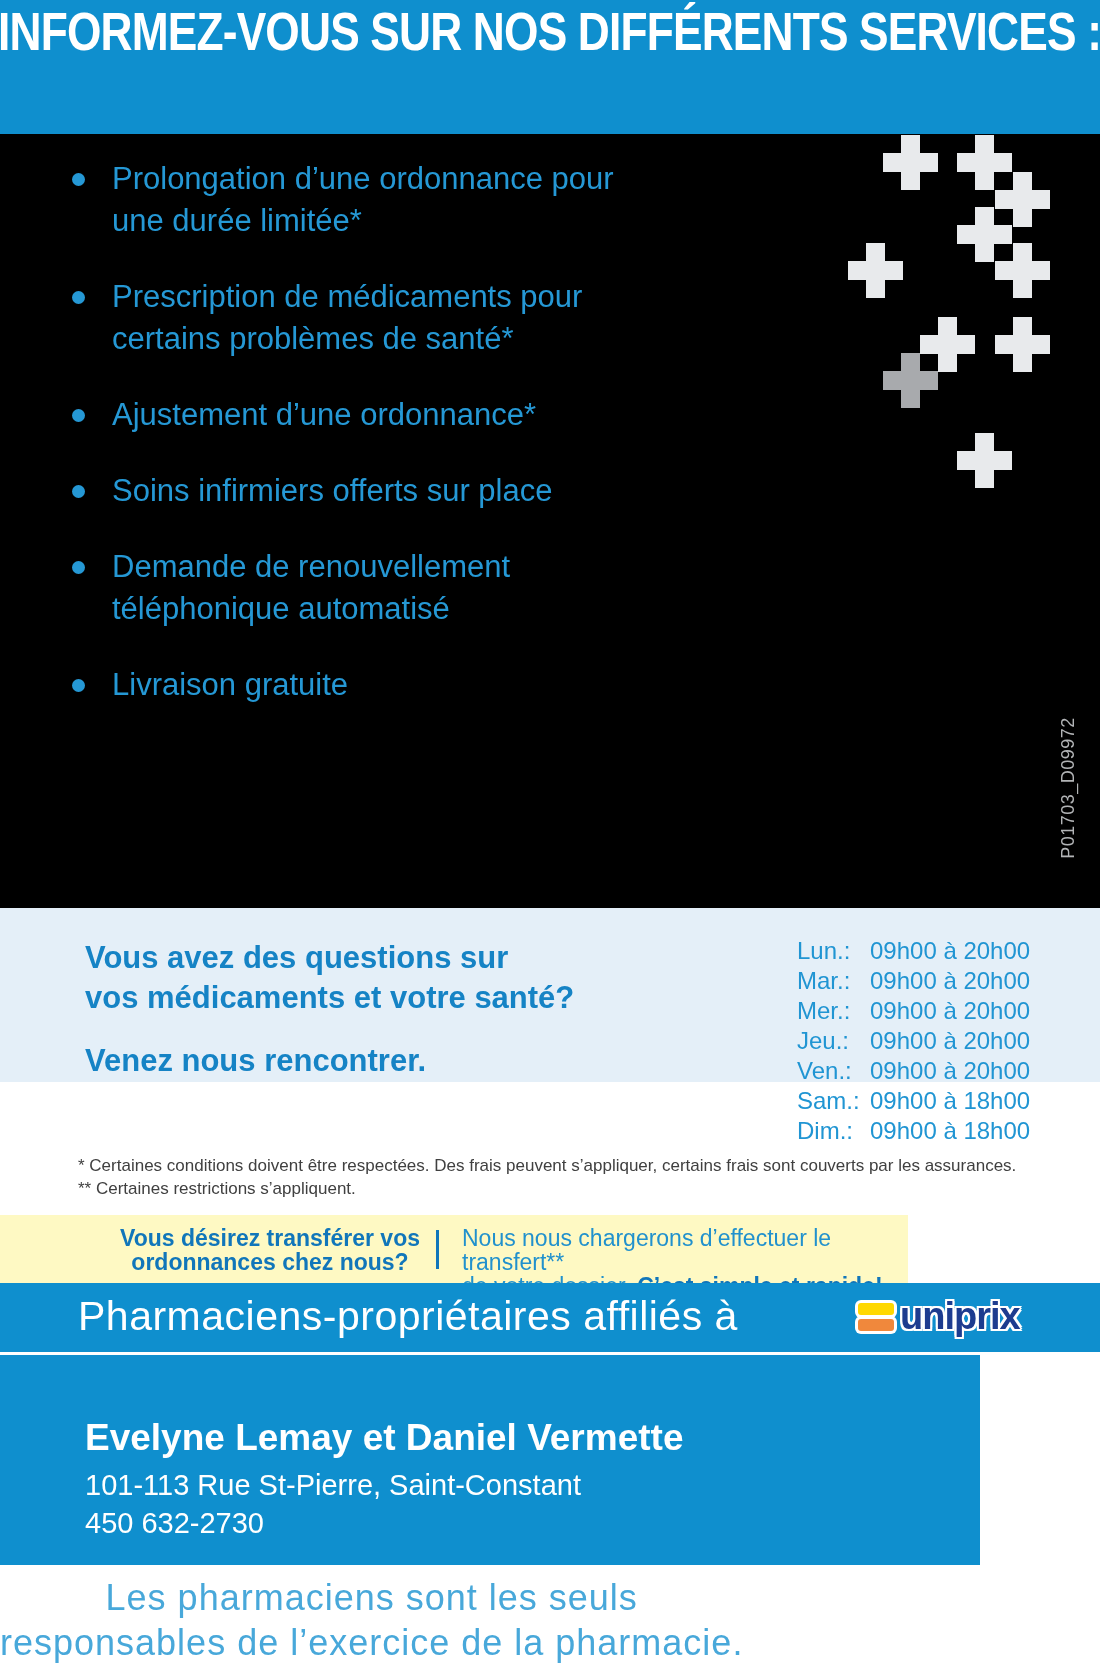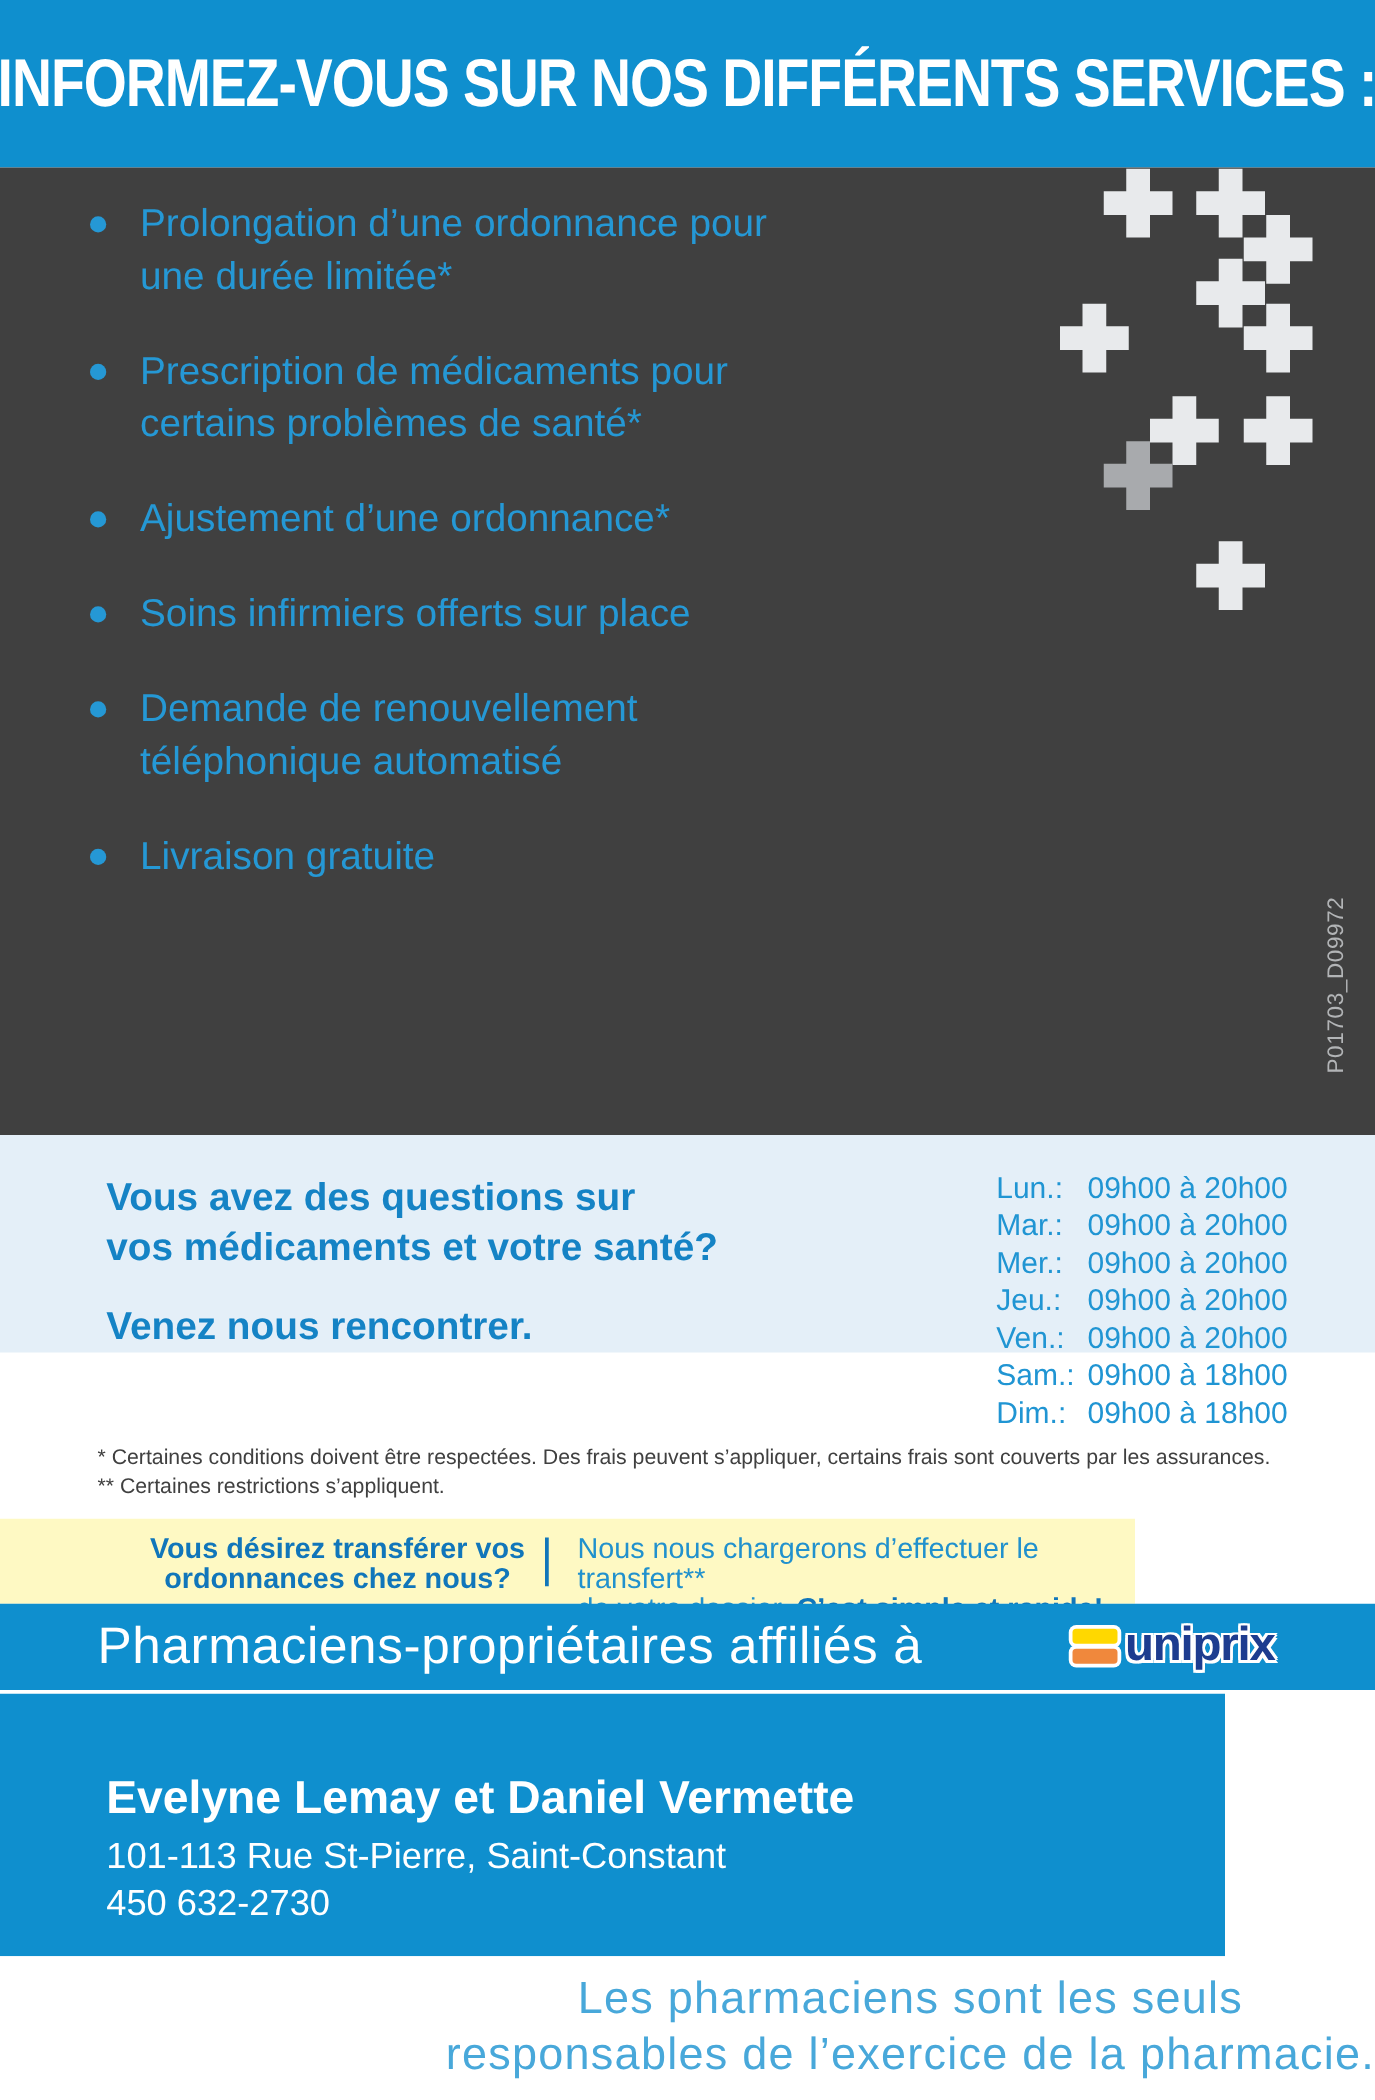--- a/index.html
+++ b/index.html
@@ -4,29 +4,29 @@
 <style>
   * { margin:0; padding:0; box-sizing:border-box; }
   html,body { background:#ffffff; }
   .page {
     position:relative; width:1100px; height:1680px; overflow:hidden;
     font-family:"Liberation Sans", sans-serif; background:#ffffff;
   }
   
   .banner {
     position:absolute; left:0; top:0; width:1100px; height:134px;
-    background:#0f8fce; display:flex; align-items:center; justify-content:center;
+    background:#0f8fce; display:flex; align-items:flex-start; justify-content:center;
   }
   .banner h1 {
     color:#ffffff; font-size:54px; font-weight:bold; letter-spacing:-1px;
     transform:scaleX(0.82); transform-origin:center; white-space:nowrap;
   }
   
   .services {
-    position:absolute; left:0; top:134px; width:1100px; height:774px; background:#404040;
+    position:absolute; left:0; top:134px; width:1100px; height:774px; background:#000000;
   }
   .services ul { list-style:none; margin:24px 0 0 70px; width:660px; }
   .services li {
     position:relative; padding-left:42px; margin-bottom:34px;
     font-size:31px; line-height:42px; color:#2598d5; white-space:pre-line;
   }
   .services li::before {
     content:""; position:absolute; left:2px; top:15px;
     width:13px; height:13px; border-radius:50%; background:#2598d5;
   }
@@ -103,21 +103,21 @@
   
   .owner {
     position:absolute; left:0; top:1355px; width:980px; height:210px; background:#0f8fce; color:#ffffff;
   }
   .owner .name { position:absolute; left:85px; top:62px; font-size:37px; font-weight:bold; }
   .owner .address { position:absolute; left:85px; top:114px; font-size:29px; }
   .owner .phone { position:absolute; left:85px; top:152px; font-size:29px; }
   
   .footer {
     position:absolute; left:0; top:1565px; width:1100px; height:115px; background:#ffffff;
-    display:flex; align-items:flex-start; justify-content:flex-end;
+    display:flex; align-items:flex-start; justify-content:flex-start;
   }
   .footer p {
     margin-top:10px; text-align:center; font-size:36px; line-height:45px;
     font-weight:300; color:#48a8da; white-space:pre-line; letter-spacing:1px;
   }
 </style>
 </head>
 <body>
 
 <div class="page">

